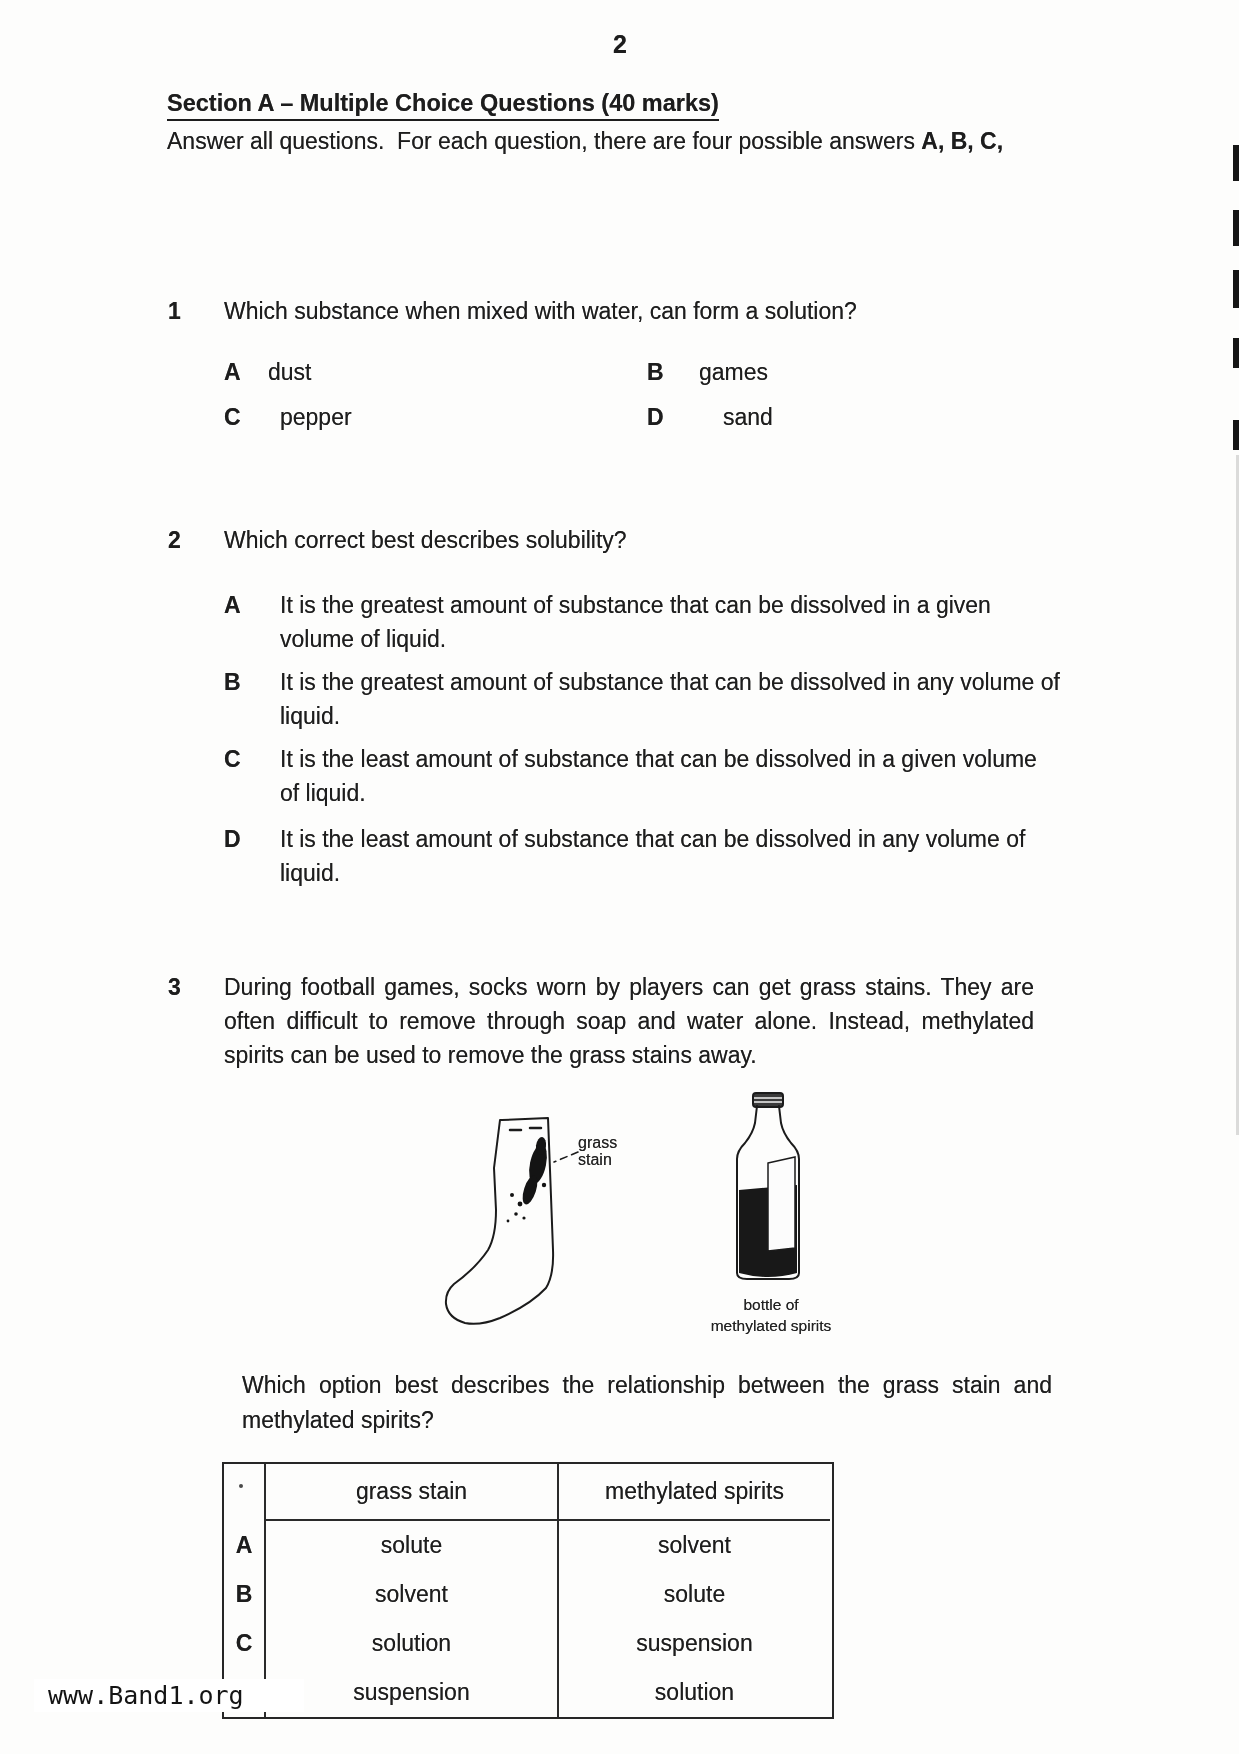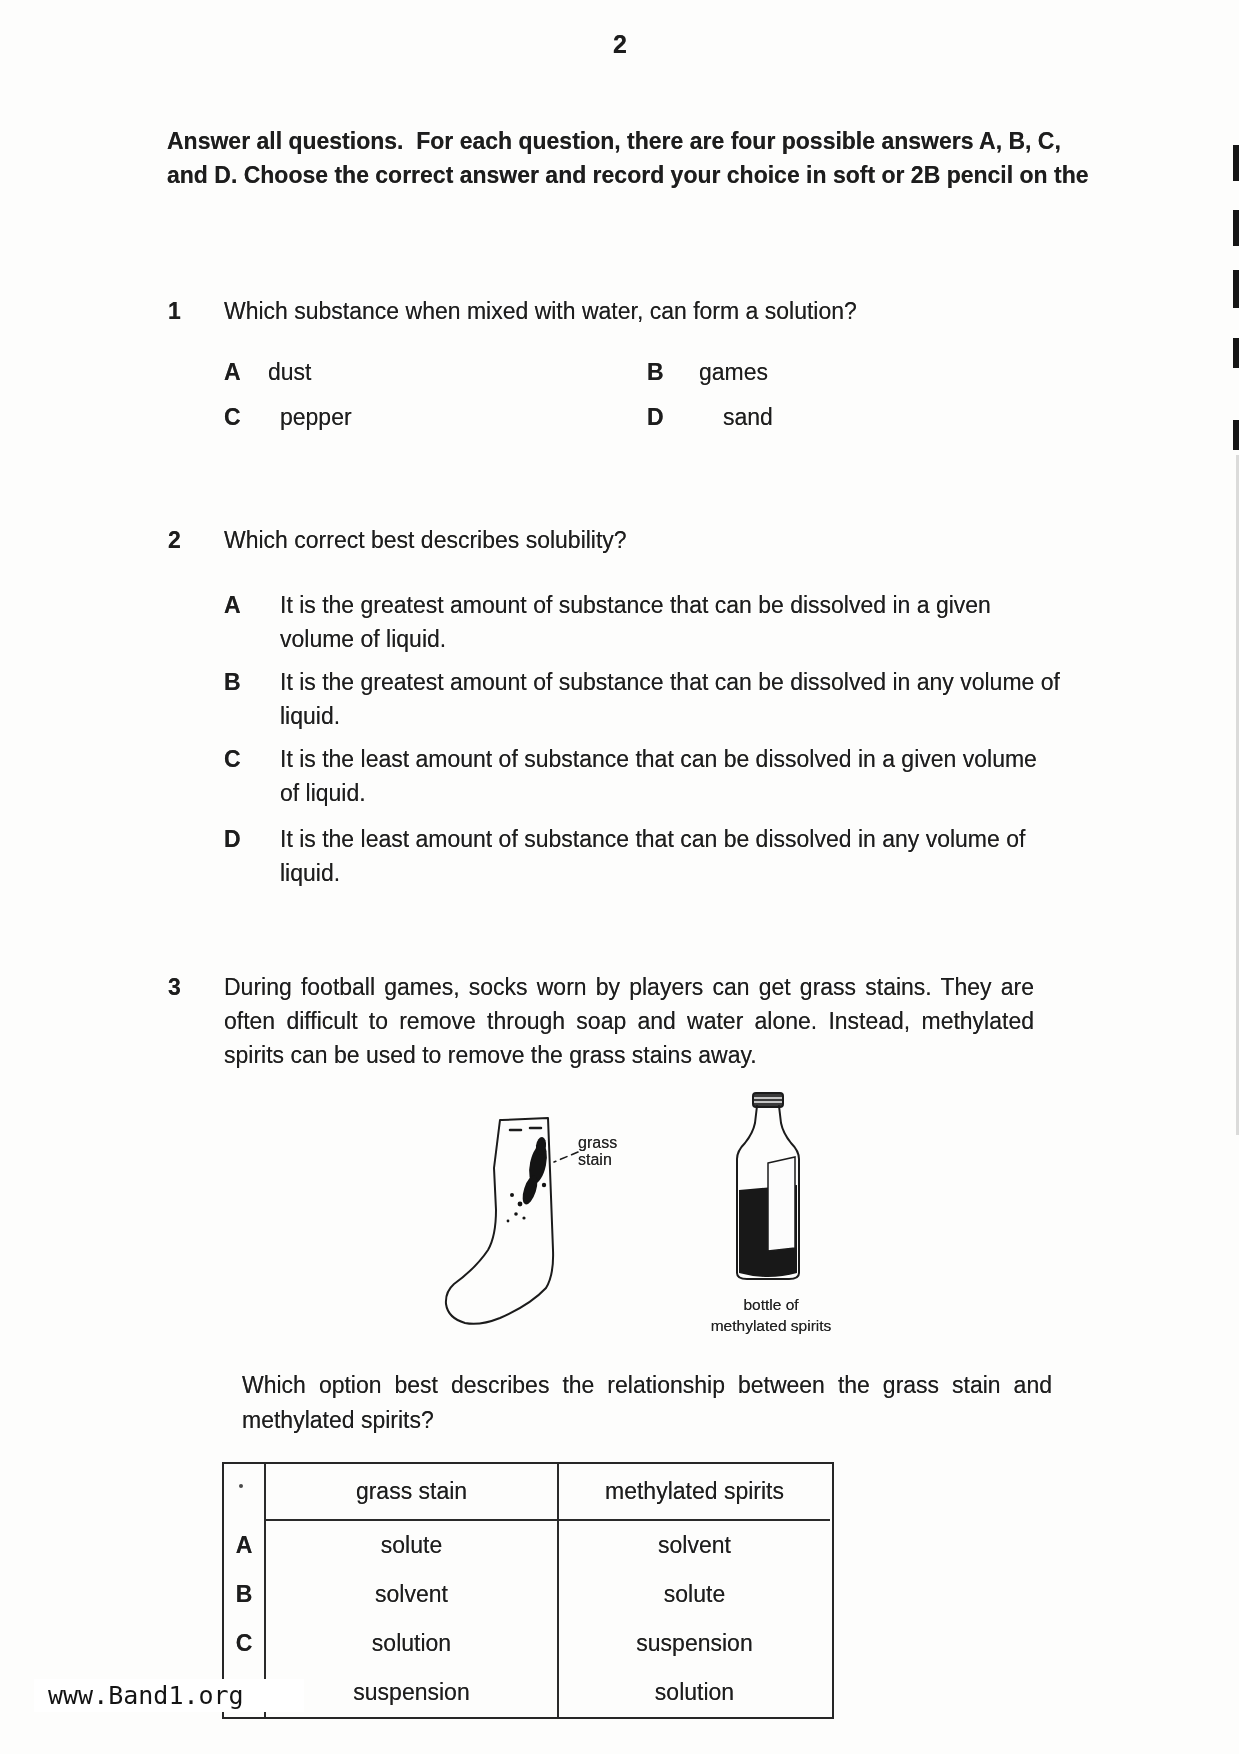--- a/index.html
+++ b/index.html
@@ -11,21 +11,21 @@
   .abs{position:absolute;}
   .txt{text-shadow:0 0 0.6px rgba(25,25,25,0.65);}
   .b{font-weight:700;}
 
   #pageno{left:600px;top:30px;width:40px;text-align:center;font-size:25px;font-weight:700;}
 
   #heading{left:167px;top:90px;font-size:23.5px;font-weight:700;
     border-bottom:2.5px solid #1d1d1d;padding-bottom:2px;}
 
   #instructions{left:167px;top:124px;width:930px;font-size:23px;line-height:34px;}
-  #instructions span{white-space:pre-wrap;font-weight:bold;}
+  #instructions span{white-space:pre-wrap;}
 
   .qblock{font-size:23px;line-height:34px;}
   .qnum{position:absolute;left:-56px;top:0;font-weight:700;}
 
   #q1{left:224px;top:294px;width:860px;}
   #q1 .optletter{position:absolute;font-weight:700;}
   #q1 .opttext{position:absolute;}
 
   #q2{left:224px;top:523px;width:860px;}
   #q2 .q2opt{position:absolute;left:0;width:850px;}
@@ -66,24 +66,24 @@
 
   svg .ink{stroke:#1b1b1b;fill:none;stroke-width:2;stroke-linejoin:round;stroke-linecap:round;}
 </style>
 </head>
 <body>
 
 <div class="page">
 
   <div class="abs txt" id="pageno">2</div>
 
+  <div class="abs txt" id="heading">Section A – Multiple Choice Questions (40 marks)</div>
 
   <div class="abs txt" id="instructions">
     <div><span>Answer all questions.  For each question, there are four possible answers </span><span class="b">A, B, C,</span></div>
-    <div><span>and </span><span class="b">D</span><span>. Choose the correct answer and record your choice in soft or </span><span class="b">2B</span><span> pencil on the</span></div>
   </div>
 
   <div class="abs qblock txt" id="q1">
     <span class="qnum">1</span>
     <span>Which substance when mixed with water, can form a solution?</span>
     <span class="optletter" style="left:0;top:61px;">A</span>
     <span class="opttext" style="left:44px;top:61px;">dust</span>
     <span class="optletter" style="left:423px;top:61px;">B</span>
     <span class="opttext" style="left:475px;top:61px;">games</span>
     <span class="optletter" style="left:0;top:106px;">C</span>

